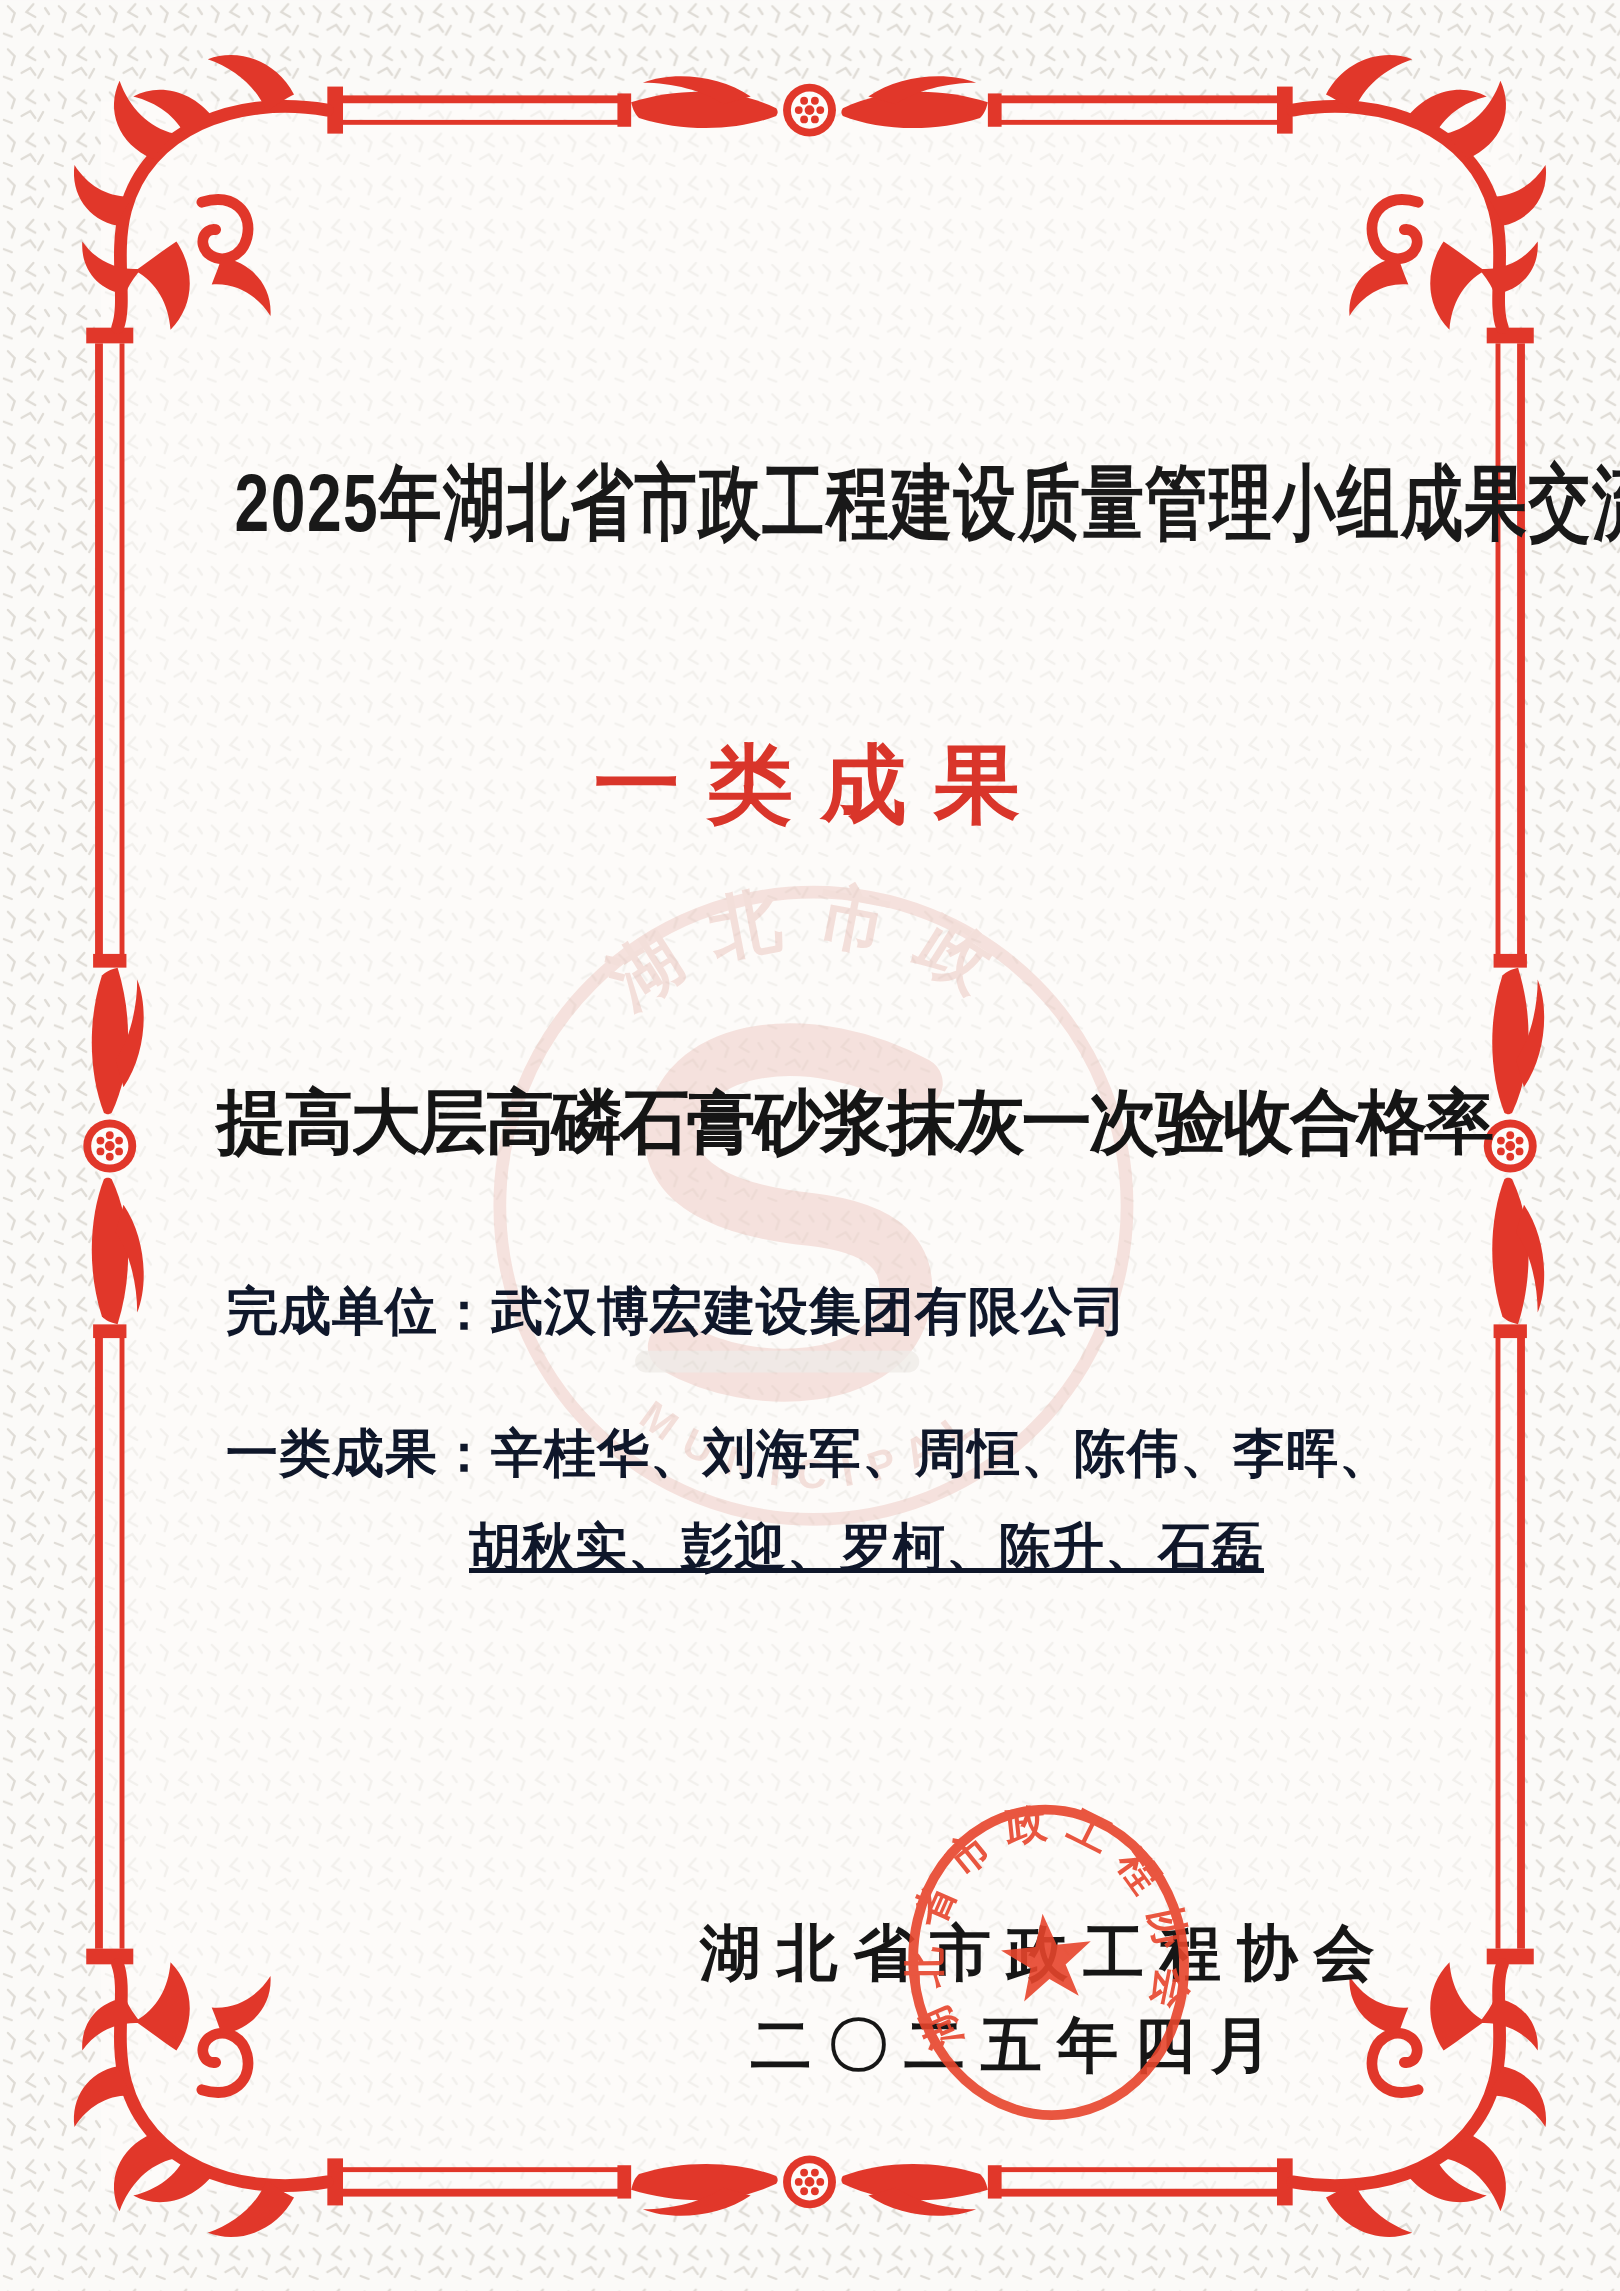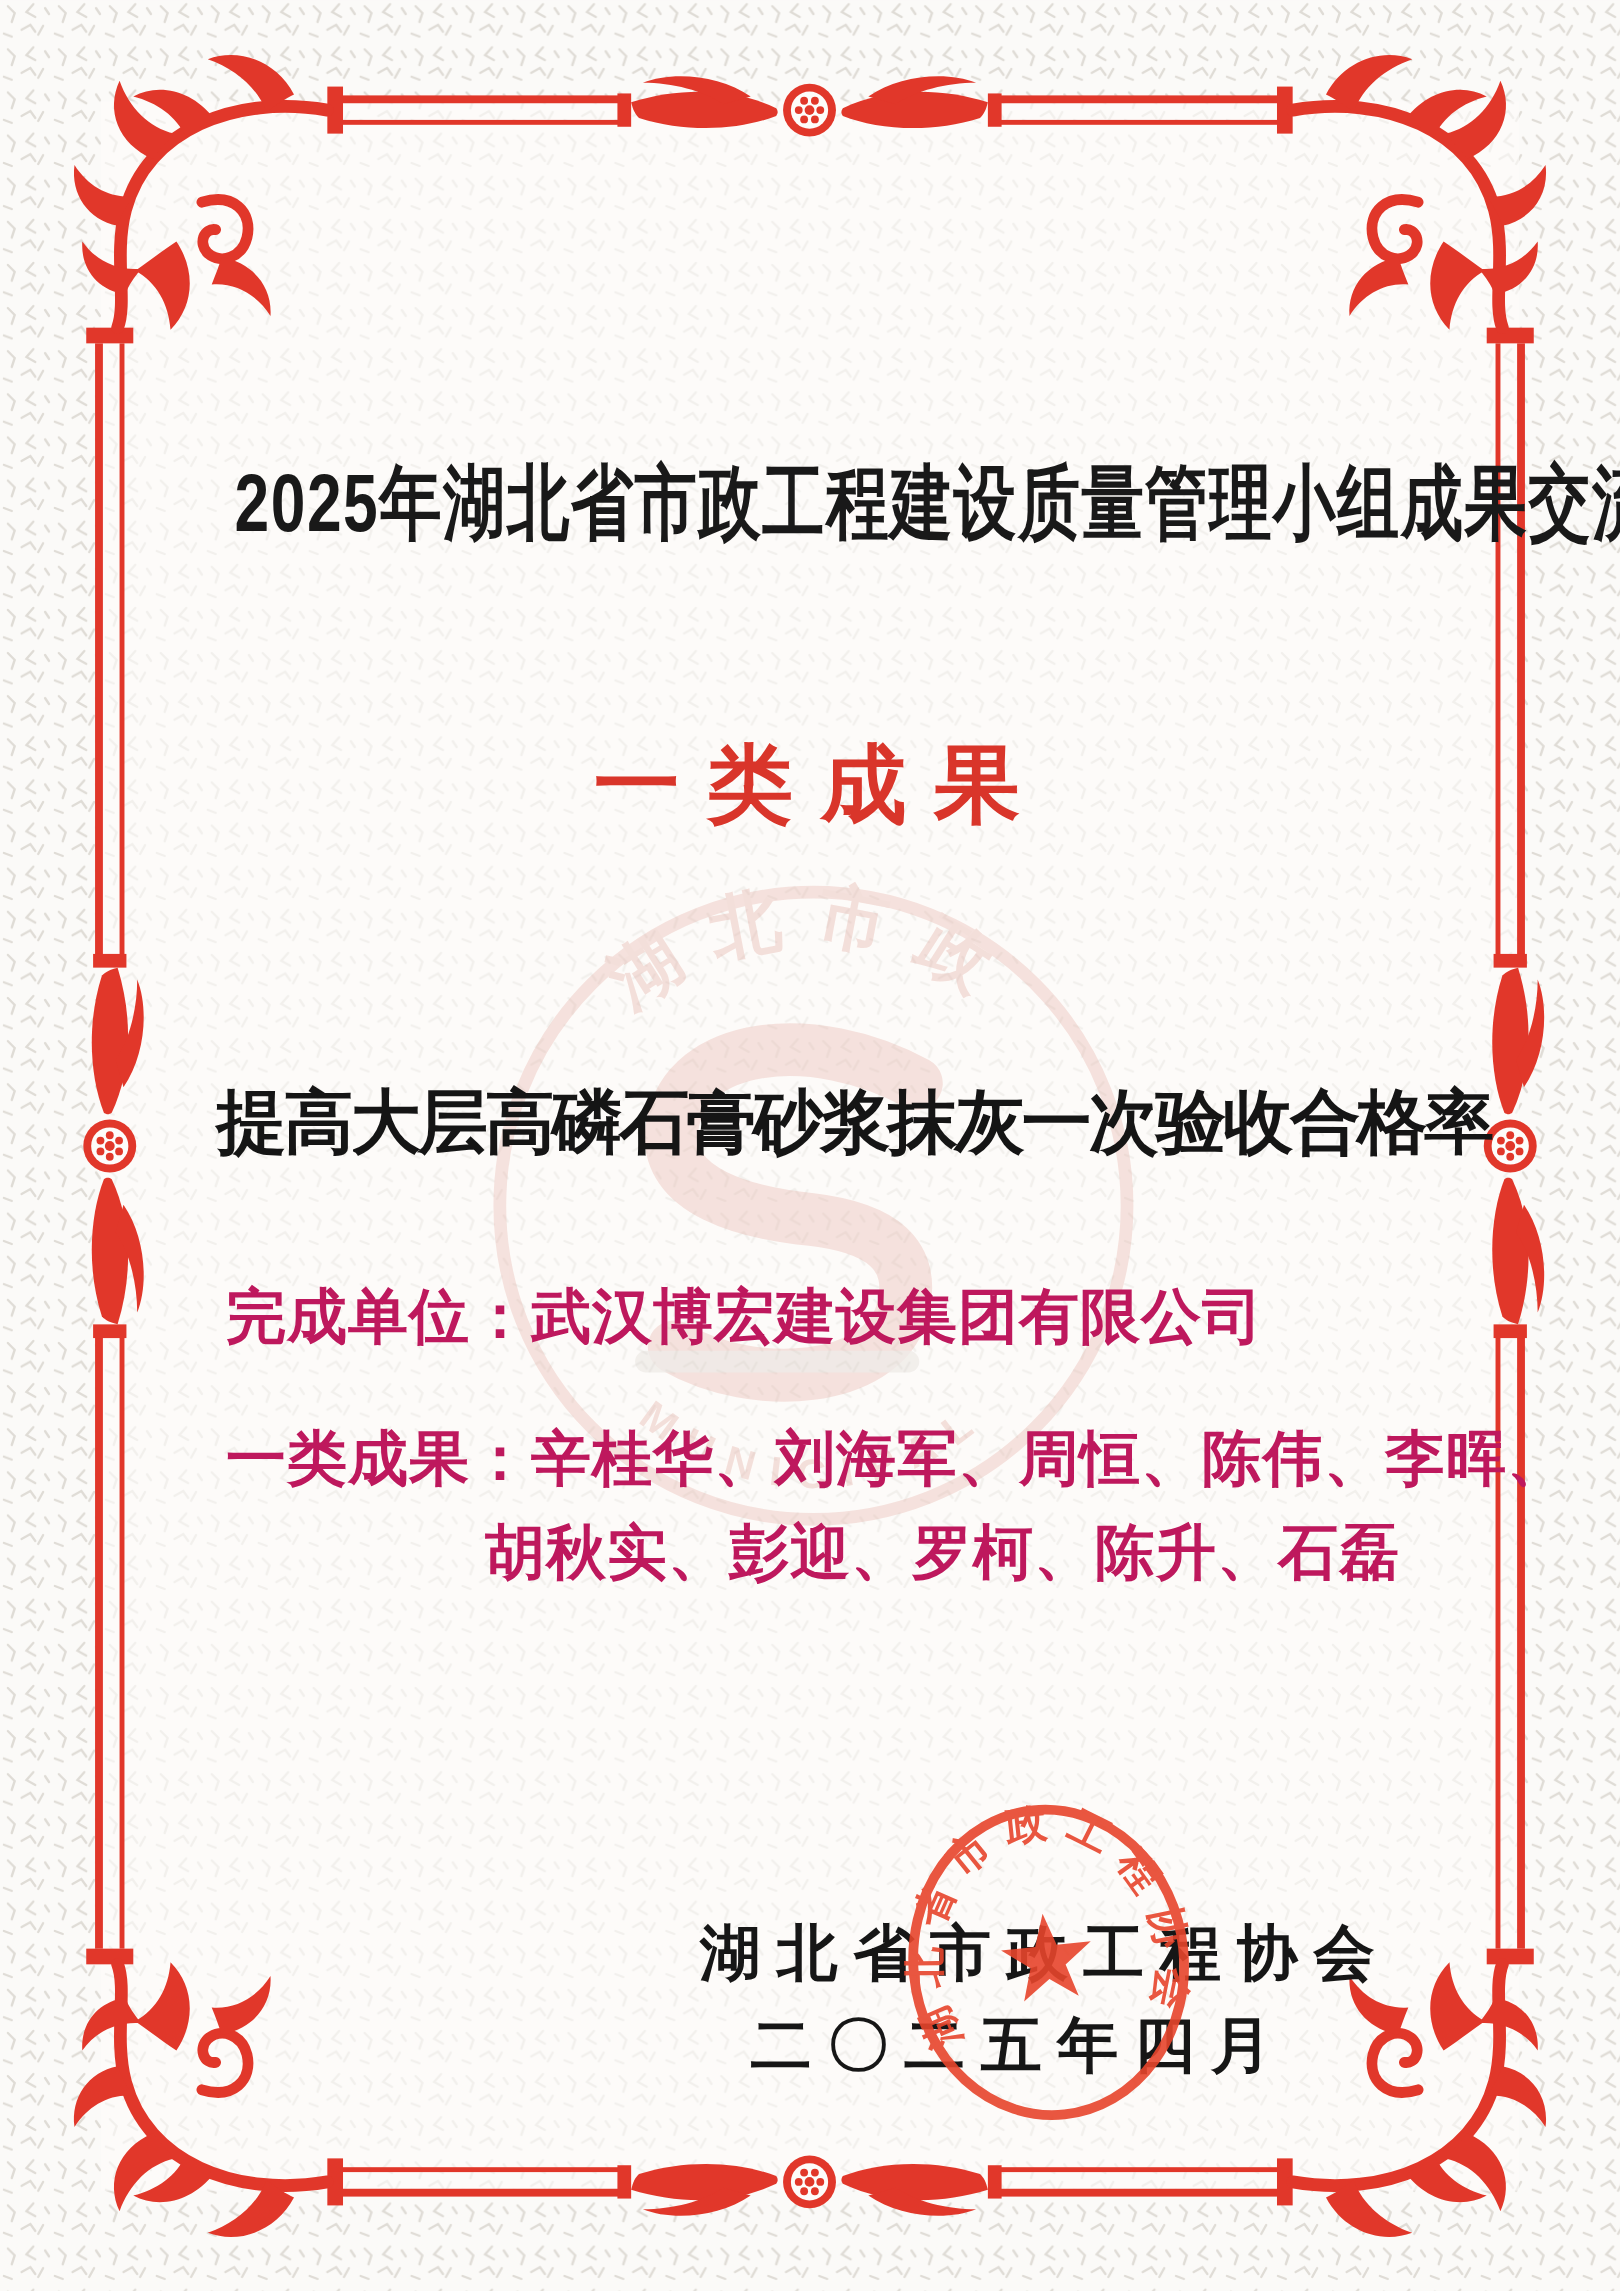--- a/index.html
+++ b/index.html
@@ -40,23 +40,23 @@
     font-family:"Liberation Serif", serif;
     font-weight:600;
     font-size:70px;
     letter-spacing:-2.9px;
     color:#151515;
     white-space:nowrap;
   }
   .info-line{
     font-family:"Liberation Serif", serif;
     font-weight:600;
-    font-size:60px;
+    font-size:52px;
     letter-spacing:1px;
-    color:#be185d;
+    color:#0f172a;
   }
   .issuer-line,.date-line{
     font-family:"Liberation Serif", serif;
     font-weight:700;
     font-size:61px;
     letter-spacing:15.7px;
     color:#161616;
     transform:translateX(-50%);
   }
   .text-layer{z-index:2;}
@@ -186,21 +186,21 @@
 
     <div class="txt info-line" style="left:226px;top:1277px;">
       <span>完成单位：</span><span>武汉博宏建设集团有限公司</span>
     </div>
 
 
     <div class="txt info-line" style="left:226px;top:1419px;">
       <span>一类成果：</span><span>辛桂华、刘海军、周恒、陈伟、李晖、</span>
     </div>
 
-    <div class="txt info-line" style="left:485px;top:1513px;">
+    <div class="txt info-line" style="left:469px;top:1513px;text-decoration:underline;">
       <span>胡秋实、彭迎、罗柯、陈升、石磊</span>
     </div>
 
     <div class="txt issuer-line" style="left:1045px;top:1913px;">湖北省市政工程协会</div>
 
     <div class="txt date-line" style="left:1019px;top:2005px;">二〇二五年四月</div>
   </div>
 
   <div class="layer seal-layer">
   <svg width="1620" height="2292" viewBox="0 0 1653 2338" xmlns="http://www.w3.org/2000/svg">

